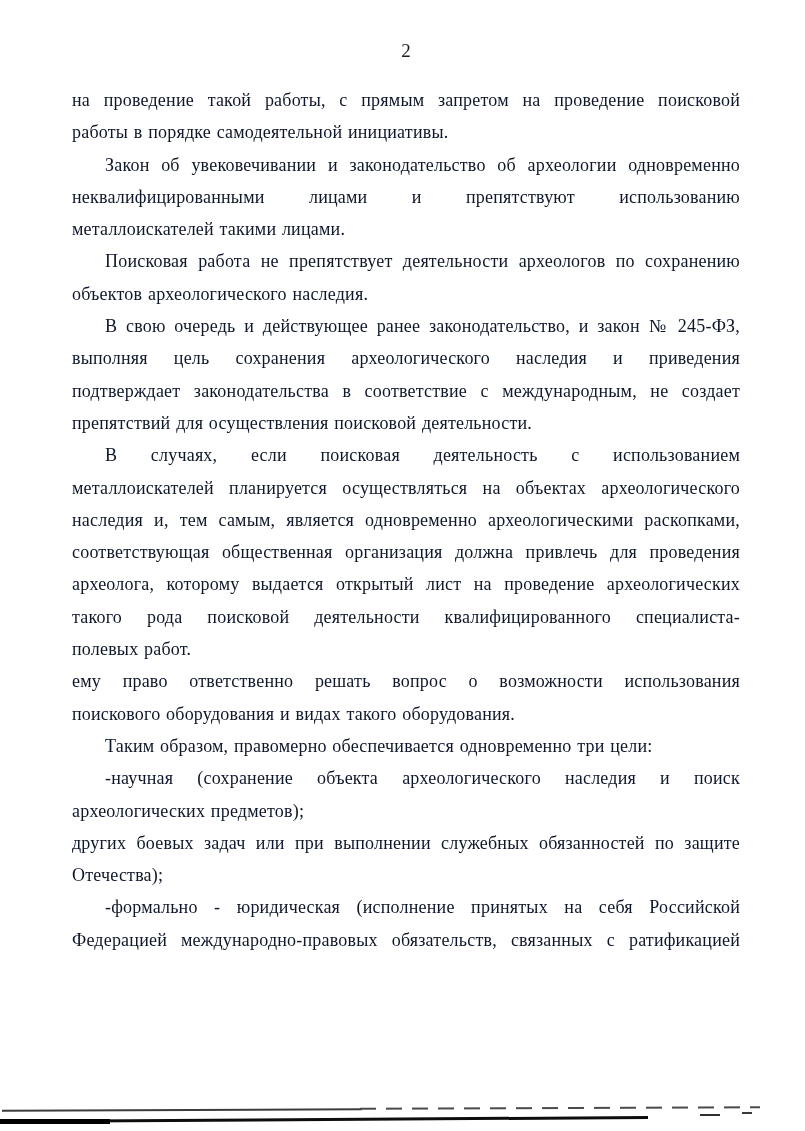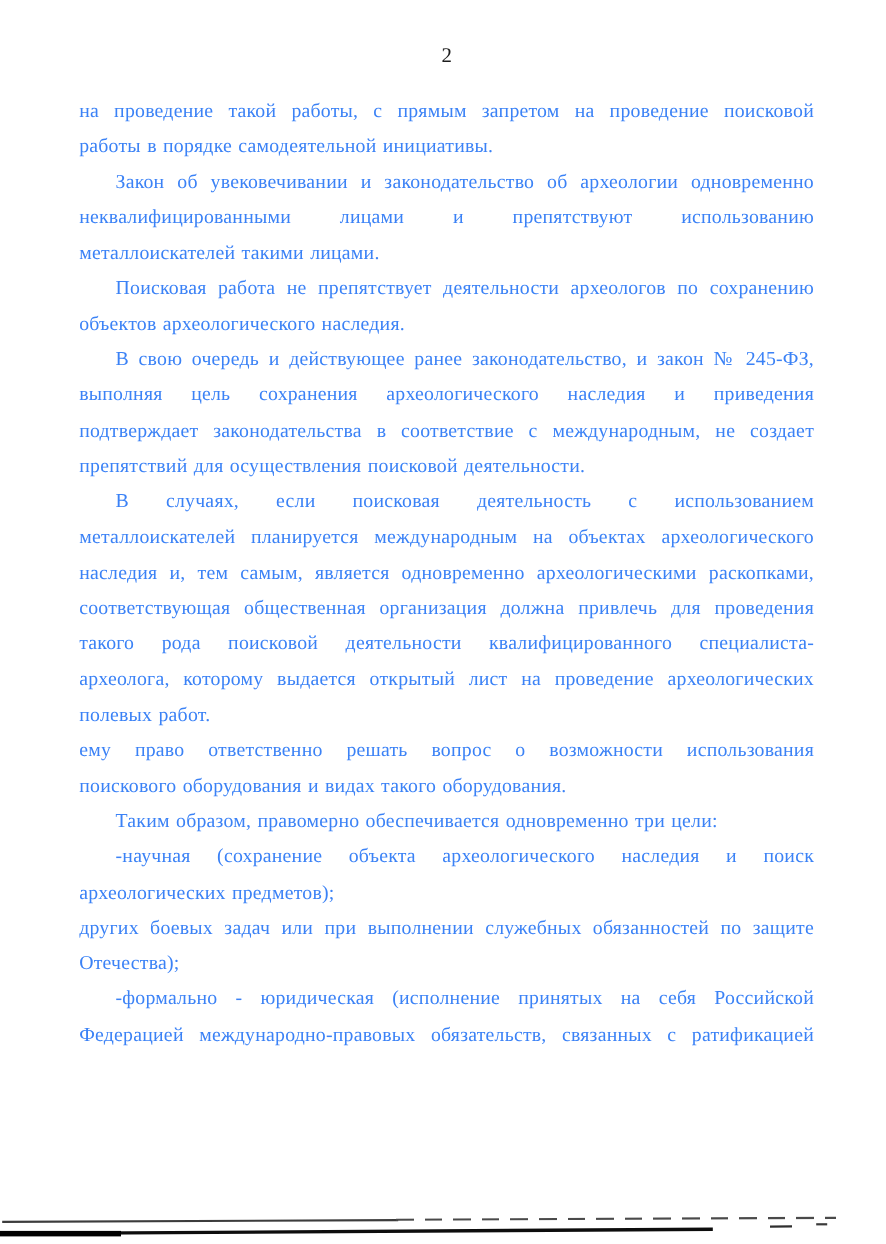--- a/index.html
+++ b/index.html
@@ -22,21 +22,21 @@
     width: 668px;
     text-align: center;
     font-size: 19px;
     color: #1c1c1c;
   }
   .content {
     position: absolute;
     left: 72px;
     top: 84px;
     width: 668px;
-    color: #3b82f6;
+    color: #0f172a;
   }
   .line {
     height: 32.3px;
     line-height: 32.3px;
     font-size: 18px;
     letter-spacing: 0.2px;
     word-spacing: 1px;
     text-align: justify;
     text-align-last: left;
     overflow: hidden;
@@ -95,25 +95,25 @@
       <div class="line fill indent">Закон об увековечивании и законодательство об археологии одновременно</div>
       <div class="line fill">неквалифицированными лицами и препятствуют использованию</div>
       <div class="line">металлоискателей такими лицами.</div>
       <div class="line fill indent">Поисковая работа не препятствует деятельности археологов по сохранению</div>
       <div class="line">объектов археологического наследия.</div>
       <div class="line fill indent">В свою очередь и действующее ранее законодательство, и закон № 245-ФЗ,</div>
       <div class="line fill">выполняя цель сохранения археологического наследия и приведения</div>
       <div class="line fill">подтверждает законодательства в соответствие с международным, не создает</div>
       <div class="line">препятствий для осуществления поисковой деятельности.</div>
       <div class="line fill indent">В случаях, если поисковая деятельность с использованием</div>
-      <div class="line fill">металлоискателей планируется международным на объектах археологического</div>
+      <div class="line fill">металлоискателей планируется осуществляться на объектах археологического</div>
       <div class="line fill">наследия и, тем самым, является одновременно археологическими раскопками,</div>
       <div class="line fill">соответствующая общественная организация должна привлечь для проведения</div>
+      <div class="line fill">археолога, которому выдается открытый лист на проведение археологических</div>
       <div class="line fill">такого рода поисковой деятельности квалифицированного специалиста-</div>
-      <div class="line fill">археолога, которому выдается открытый лист на проведение археологических</div>
       <div class="line">полевых работ.</div>
       <div class="line fill">ему право ответственно решать вопрос о возможности использования</div>
       <div class="line">поискового оборудования и видах такого оборудования.</div>
       <div class="line indent">Таким образом,  правомерно обеспечивается одновременно три цели:</div>
       <div class="line fill indent">-научная (сохранение объекта археологического наследия и поиск</div>
       <div class="line">археологических предметов);</div>
       <div class="line fill">других боевых задач или при выполнении служебных обязанностей по защите</div>
       <div class="line">Отечества);</div>
       <div class="line fill indent">-формально - юридическая (исполнение принятых на себя Российской</div>
       <div class="line fill">Федерацией международно-правовых обязательств, связанных с ратификацией</div>

